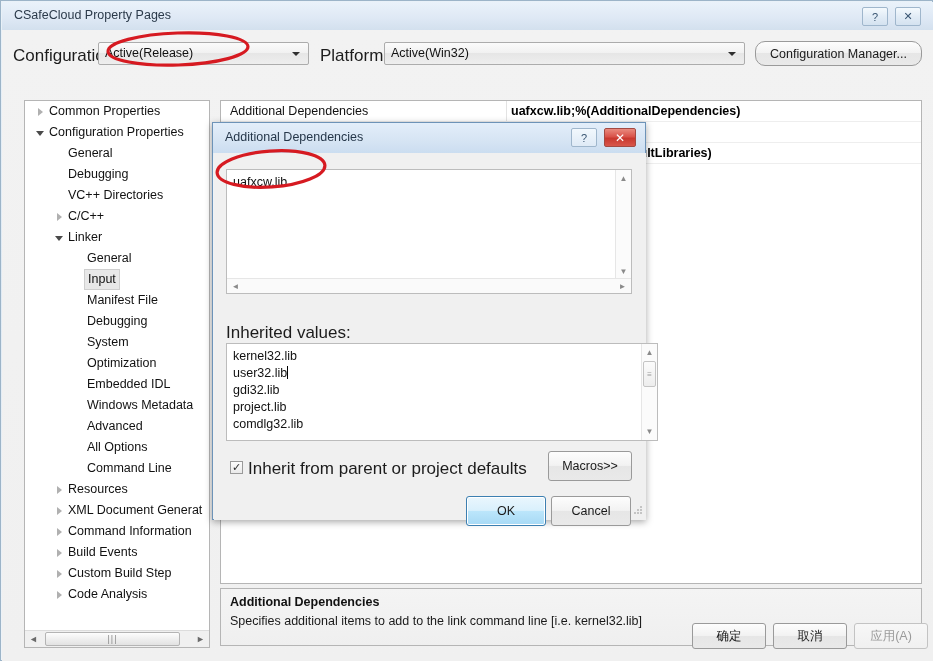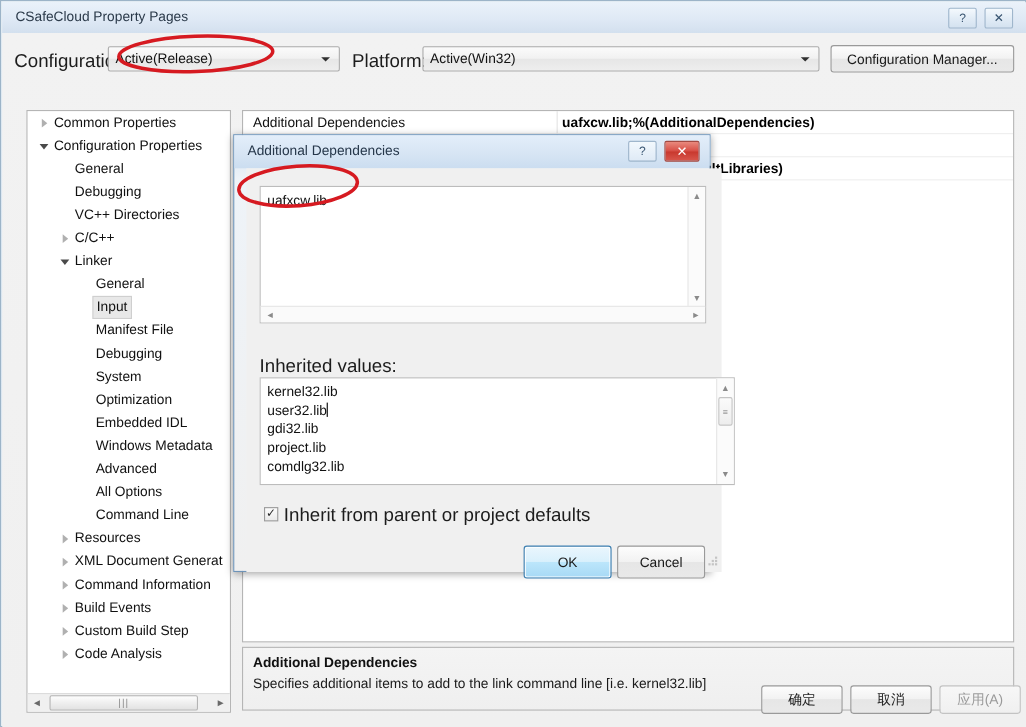--- a/index.html
+++ b/index.html
@@ -278,21 +278,21 @@
   .modal-close {
     position: absolute; right: 9px; top: 5px;
     width: 32px; height: 19px;
     box-sizing: border-box;
     border: 1px solid #a34a42; border-radius: 2px;
     background: linear-gradient(to bottom,#e98a7e 0%,#d9534a 45%,#c9392f 55%,#d8564b 100%);
     display: flex; align-items: center; justify-content: center;
     font-size: 12px; color: #ffffff; font-weight: bold;
   }
   .modal-body {
-    position: absolute; left: 11px; top: 30px;
+    position: absolute; left: 1px; top: 30px;
     width: 432px; height: 367px;
     background: #f0f0f0;
   }
   .edit-box {
     position: absolute;
     box-sizing: border-box;
     border: 1px solid #bcbcbc;
     background: #ffffff;
   }
   .edit-text {
@@ -398,21 +398,21 @@
         <span class="arrow"></span>
       </div>
 
       <div class="lbl" style="left:318px; top:16px;">Platform:</div>
 
       <div class="combo" style="left:382px; top:12px; width:361px;">
         <span class="val">Active(Win32)</span>
         <span class="arrow"></span>
       </div>
 
-      <div class="btn" style="left:753px; top:11px; width:167px; height:25px;">Configuration Manager...</div>
+      <div class="btn" style="left:753px; top:11px; width:167px; height:25px;border-radius:10px;">Configuration Manager...</div>
 
       <div class="tree-panel">
         <div class="tree-scroll-area" id="tree-items">
             <div class="tnode">
               <span class="glyph" style="left: 8px;">
                 <span class="tri-collapsed"></span>
               </span>
               <span class="txt" style="left: 24px;">Common Properties</span>
             </div>
             <div class="tnode">
@@ -586,20 +586,21 @@
           <div class="thumb">≡</div>
           <div class="arw b">▼</div>
         </div>
       </div>
 
       <div class="chk" style="left:16px; top:308px;">
         <span class="mark">✓</span>
       </div>
       <div class="lbl" style="left:34px; top:306px;">Inherit from parent or project defaults</div>
 
+      <div class="btn" style="left:334px; top:298px; width:84px; height:30px;">Macros&gt;&gt;</div>
 
       <div class="btn btn-default" style="left:252px; top:343px; width:80px; height:30px;">OK</div>
       <div class="btn" style="left:337px; top:343px; width:80px; height:30px;">Cancel</div>
 
       <svg class="resize-grip" viewBox="0 0 12 12">
         <g fill="#9a9a9a">
           <rect x="9" y="1" width="2" height="2"></rect>
           <rect x="6" y="4" width="2" height="2"></rect>
             <rect x="9" y="4" width="2" height="2"></rect>
           <rect x="3" y="7" width="2" height="2"></rect>

